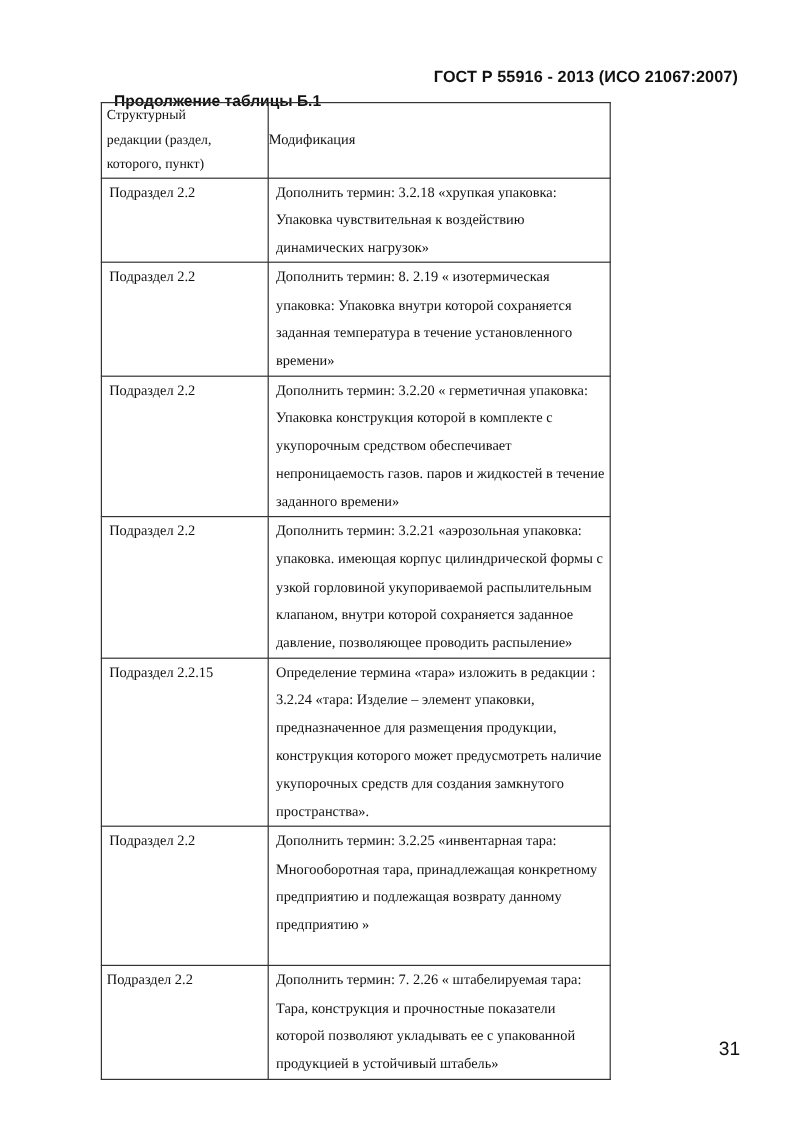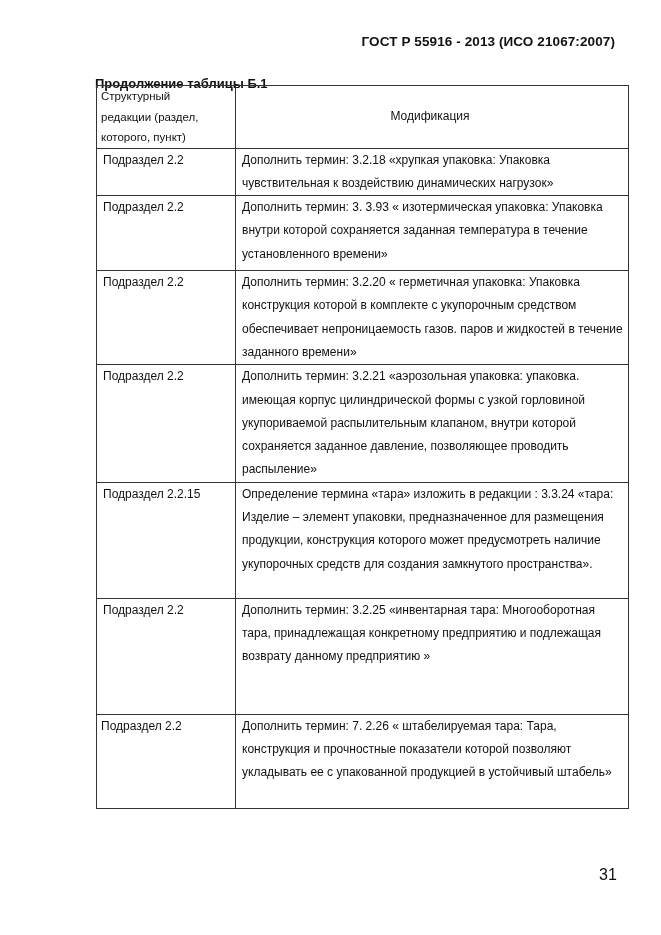--- a/index.html
+++ b/index.html
@@ -1,26 +1,26 @@
 <!DOCTYPE html>
 <html><head>
 <meta charset="utf-8">
 <style>
   html, body { margin: 0; padding: 0; background: #ffffff; }
   body { width: 661px; height: 935px; position: relative; overflow: hidden;
          font-family: "Liberation Sans", sans-serif; color: #111; }
-  .doc-header { position: absolute; left: 0; right: 46px; top: 34px; text-align: right;
+  .doc-header { position: absolute; left: 0; right: 46px; top: 56px; text-align: right;
                 font-weight: bold; font-size: 13.5px; letter-spacing: 0.1px; }
   .table-caption { position: absolute; left: 95px; top: 76px; font-weight: bold; font-size: 13px; }
-  table.gost { position: absolute; left: 96px; top: 85px; width: 533px;
-               border-collapse: collapse; font-size: 12px; line-height: 23.3px; }
+  table.gost { position: absolute; left: 84px; top: 85px; width: 425px;
+               border-collapse: collapse; font-size: 12px; line-height: 23.3px; font-family: Liberation Serif, serif; }
   table.gost td { border: 1px solid #333; vertical-align: top; padding: 0 4px 0 6px; }
   table.gost td.col1 { width: 128px; }
   .hdr-left { font-size: 11.5px; line-height: 20.5px; padding-left: 4px !important; }
-  .hdr-right { vertical-align: middle !important; text-align: center; padding-left: 0 !important; }
+  .hdr-right { vertical-align: middle !important; text-align: left; padding-left: 0 !important; }
   .page-number { position: absolute; left: 599px; top: 866px; font-size: 16px; }
   .cell-text { display: block; }
 </style>
 </head>
 <body>
 
 <div class="doc-header">ГОСТ Р 55916 - 2013   (ИСО 21067:2007)</div>
 <div class="table-caption">Продолжение таблицы  Б.1</div>
 
 <table class="gost">
@@ -32,33 +32,33 @@
       <span class="cell-text">которого, пункт)</span>
     </td>
     <td class="hdr-right">Модификация</td>
   </tr>
   <tr style="height:46px;">
     <td class="col1">Подраздел 2.2</td>
     <td>Дополнить термин: 3.2.18 «хрупкая упаковка:  Упаковка чувствительная к воздействию динамических нагрузок»</td>
   </tr>
   <tr style="height:75px;">
     <td class="col1">Подраздел 2.2</td>
-    <td>Дополнить термин: 3. 3.93 « изотермическая упаковка: Упаковка внутри которой сохраняется заданная температура в течение установленного времени»</td>
+    <td>Дополнить термин: 8. 2.19 « изотермическая упаковка: Упаковка внутри которой сохраняется заданная температура в течение установленного времени»</td>
   </tr>
   <tr style="height:94px;">
     <td class="col1">Подраздел 2.2</td>
     <td>Дополнить термин: 3.2.20  « герметичная упаковка: Упаковка конструкция которой в комплекте с укупорочным средством обеспечивает непроницаемость газов. паров и жидкостей в течение заданного времени»</td>
   </tr>
   <tr style="height:115px;">
     <td class="col1">Подраздел 2.2</td>
     <td>Дополнить термин: 3.2.21 «аэрозольная  упаковка: упаковка. имеющая корпус цилиндрической формы с узкой горловиной укупориваемой распылительным клапаном, внутри которой сохраняется заданное давление, позволяющее  проводить распыление»</td>
   </tr>
   <tr style="height:116px;margin-top:40px;">
     <td class="col1">Подраздел 2.2.15</td>
-    <td>Определение термина «тара» изложить в редакции : 3.3.24 «тара: Изделие – элемент упаковки, предназначенное для размещения продукции, конструкция которого может предусмотреть наличие укупорочных средств для создания замкнутого пространства».</td>
+    <td>Определение термина «тара» изложить в редакции : 3.2.24 «тара: Изделие – элемент упаковки, предназначенное для размещения продукции, конструкция которого может предусмотреть наличие укупорочных средств для создания замкнутого пространства».</td>
   </tr>
   <tr style="height:116px;">
     <td class="col1">Подраздел 2.2</td>
     <td>Дополнить термин: 3.2.25 «инвентарная тара: Многооборотная тара, принадлежащая конкретному предприятию и подлежащая  возврату данному предприятию »</td>
   </tr>
   <tr style="height:94px;">
     <td class="col1" style="padding-left:4px;">Подраздел 2.2</td>
     <td>Дополнить термин: 7. 2.26 « штабелируемая тара: Тара, конструкция и прочностные показатели которой позволяют укладывать ее с упакованной продукцией в устойчивый штабель»</td>
   </tr>
 </tbody>

